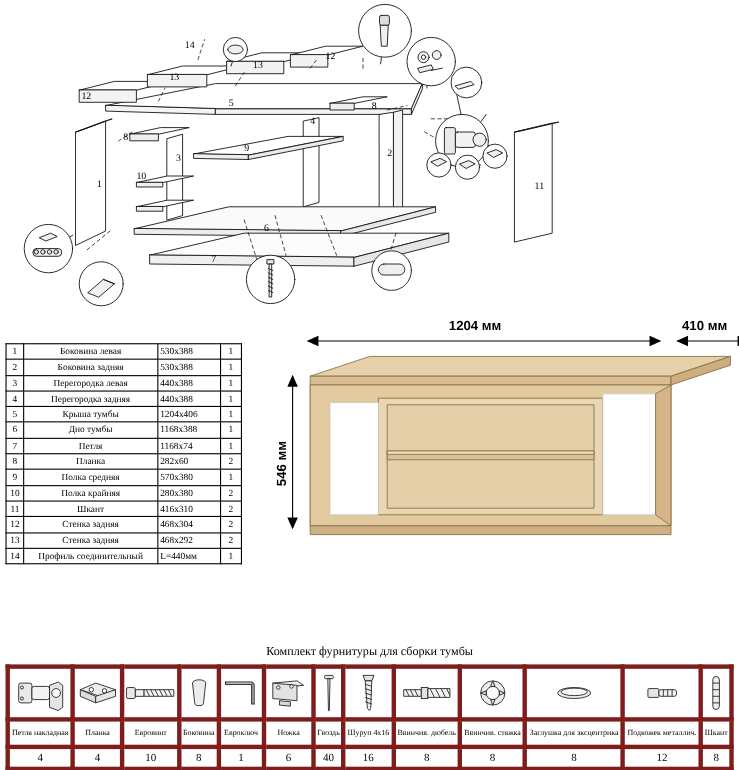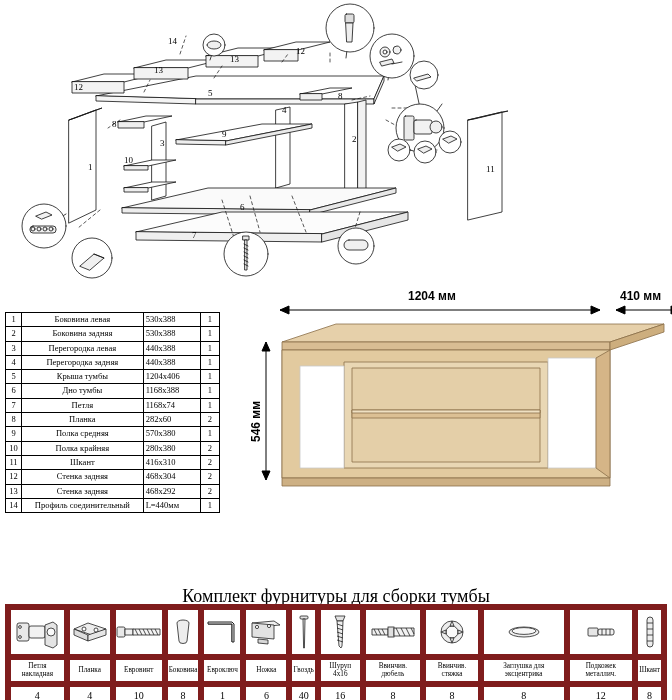--- a/index.html
+++ b/index.html
@@ -17,24 +17,24 @@
   .parts td.num{width:11px;text-align:center;}
   .parts td.nm{width:116px;text-align:center;}
   .parts td.dim{width:52px;text-align:left;}
   .parts td.qty{width:14px;text-align:center;}
 
   
   .render{position:absolute;left:232px;top:282px;width:444px;height:260px;margin-left:16px;}
 
   
   .kit-title{position:absolute;left:0;top:586px;width:672px;text-align:center;
-             font-size:18px;font-family:"Liberation Serif",serif;}
+             font-size:11px;font-family:"Liberation Serif",serif;}
   .kit{position:absolute;left:5px;top:604px;width:662px;border-collapse:collapse;
        font-size:7.2px;font-family:"Liberation Serif",serif;text-align:center;}
-  .kit td{border:6px solid #7f1d1d;padding:0;margin-top:21px;}
+  .kit td{border:4px solid #7f1d1d;padding:0;margin-top:21px;}
   .kit tr.icons td{height:44px;vertical-align:middle;}
   .kit tr.labels td{height:21px;vertical-align:middle;line-height:1.05;padding:0 1px;}
   .kit tr.counts td{height:16px;vertical-align:middle;font-size:10px;}
   .kit svg{display:block;margin:0 auto;}
 </style>
 </head>
 <body>
 
 <div class="root">
 

